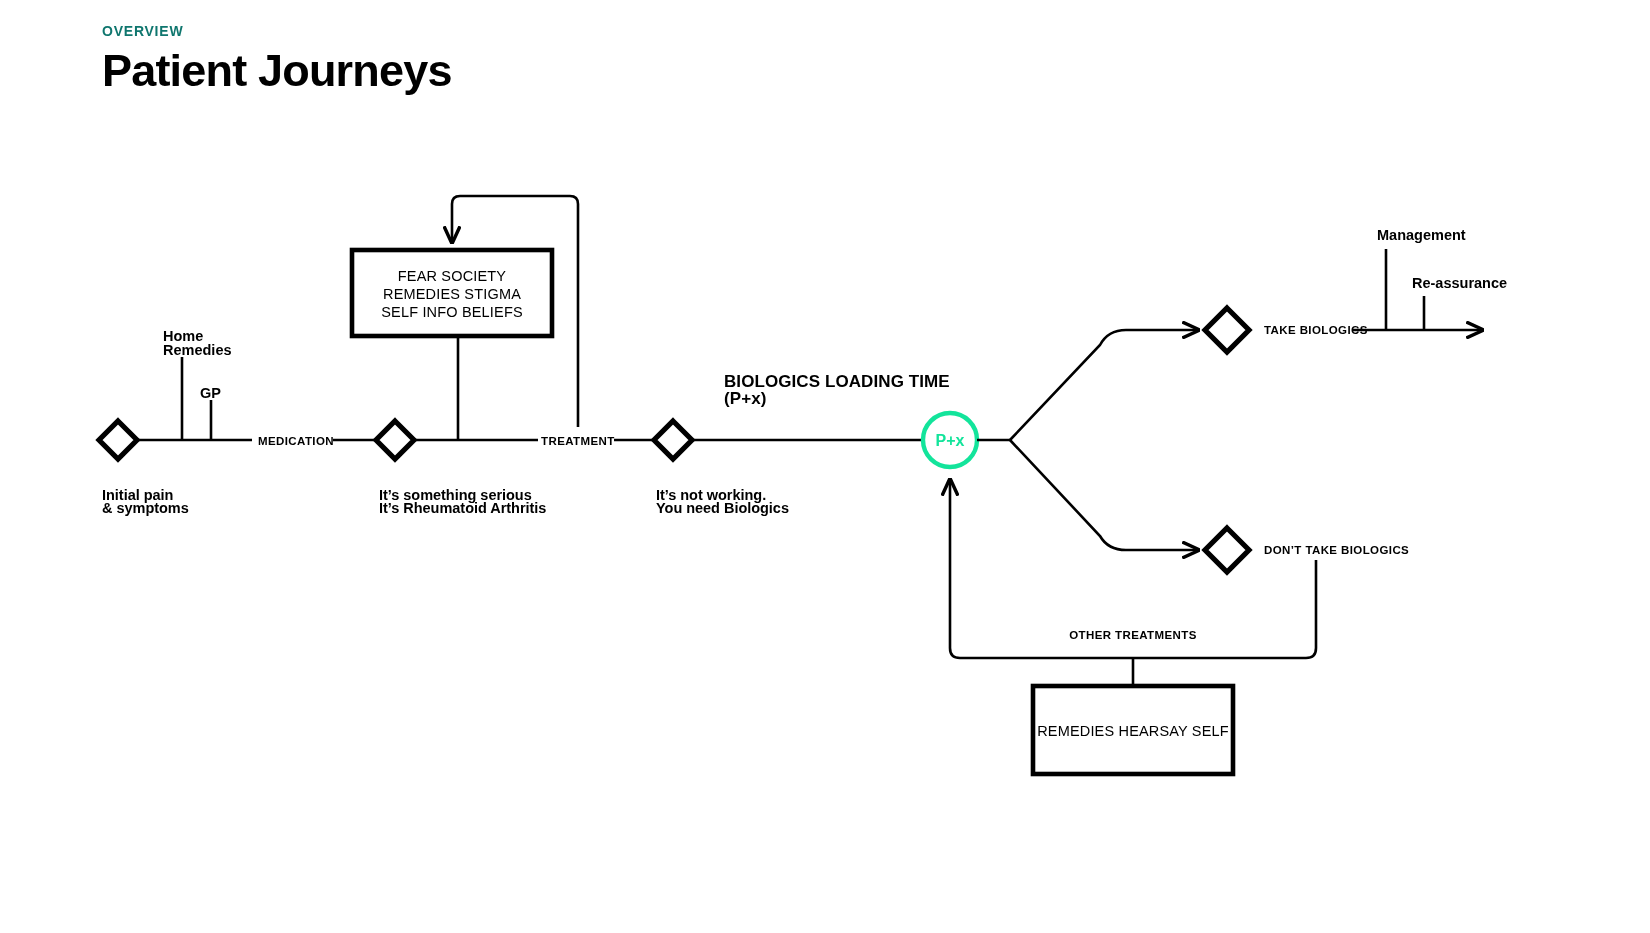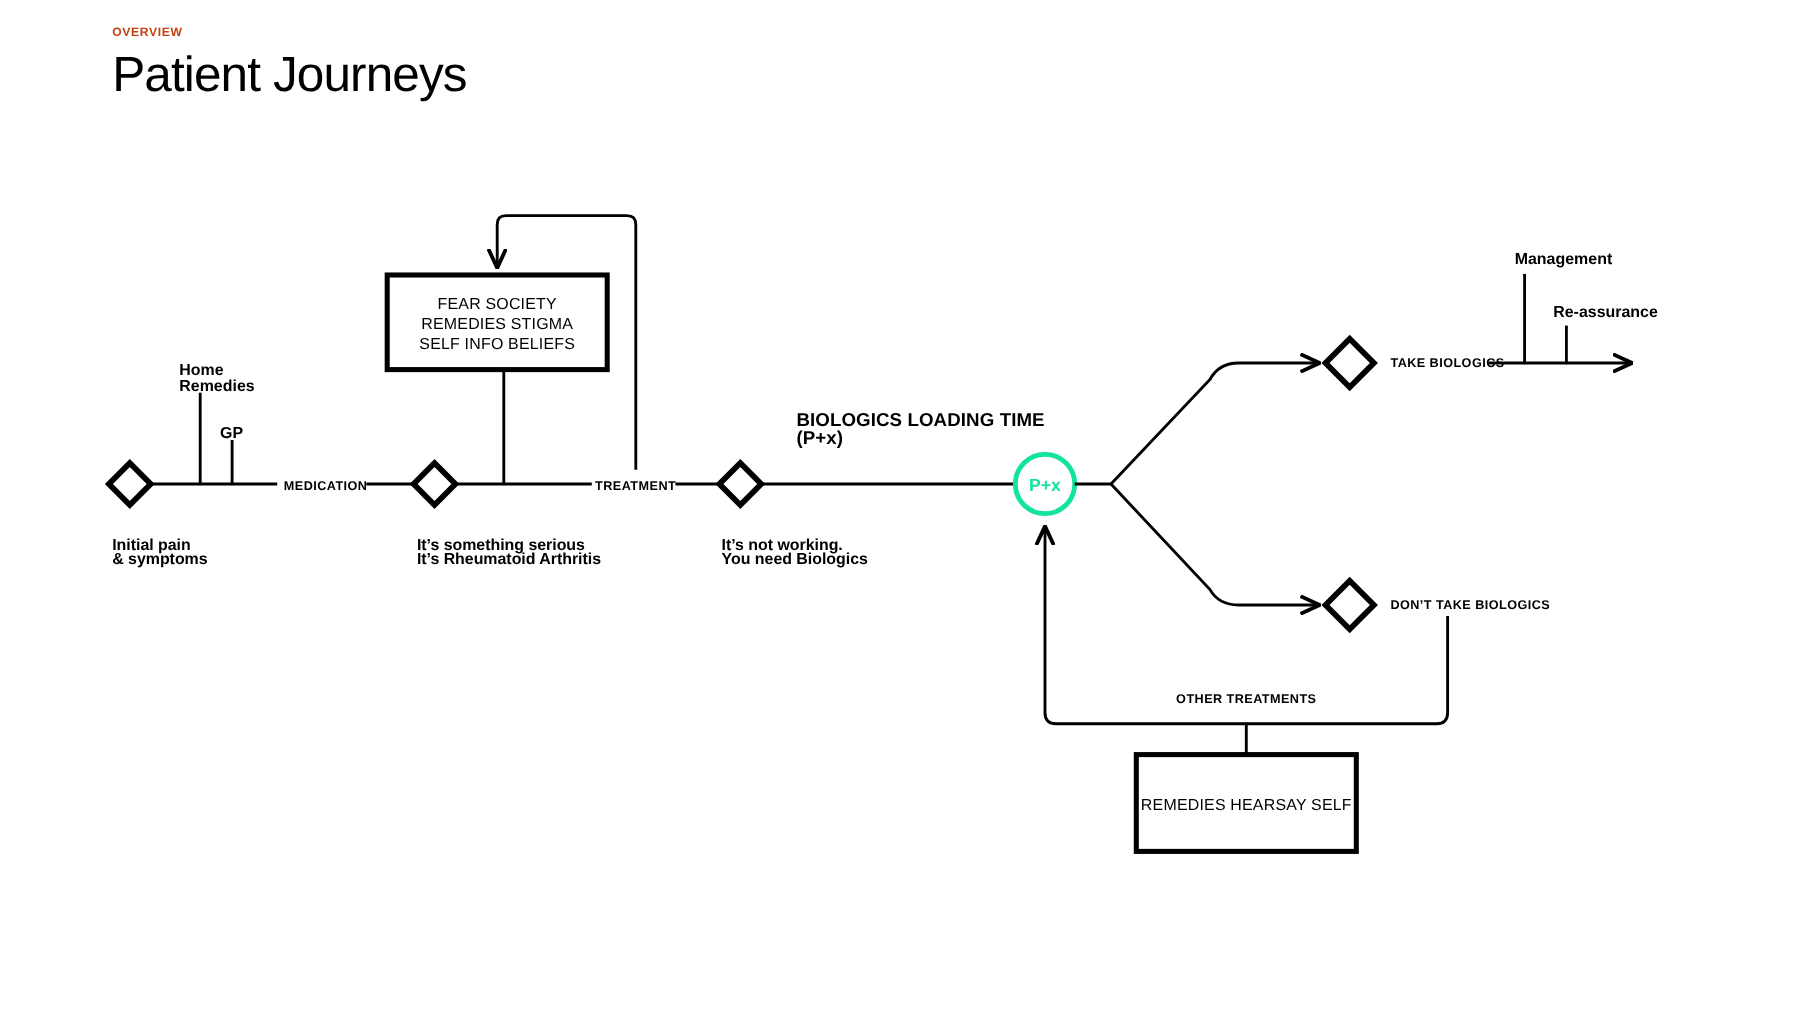--- a/index.html
+++ b/index.html
@@ -18,30 +18,30 @@
     -webkit-font-smoothing: antialiased;
   }
 
   
   .page-header {
     position: absolute;
     left: 102px;
     top: 24px;
   }
   .eyebrow {
-    font-size: 11px;
+    font-size: 14px;
     font-weight: 700;
     letter-spacing: 0.055em;
     line-height: 1.1;
     margin: 0 0 8px 0;
-    color: #c2410c;
+    color: #0f766e;
   }
   .page-title {
     font-size: 45px;
-    font-weight: 400;
+    font-weight: 700;
     letter-spacing: -0.018em;
     line-height: 1.05;
     margin: 0;
     color: #000;
   }
 
   
   .diagram-wrap {
     position: absolute;
     left: 0;

